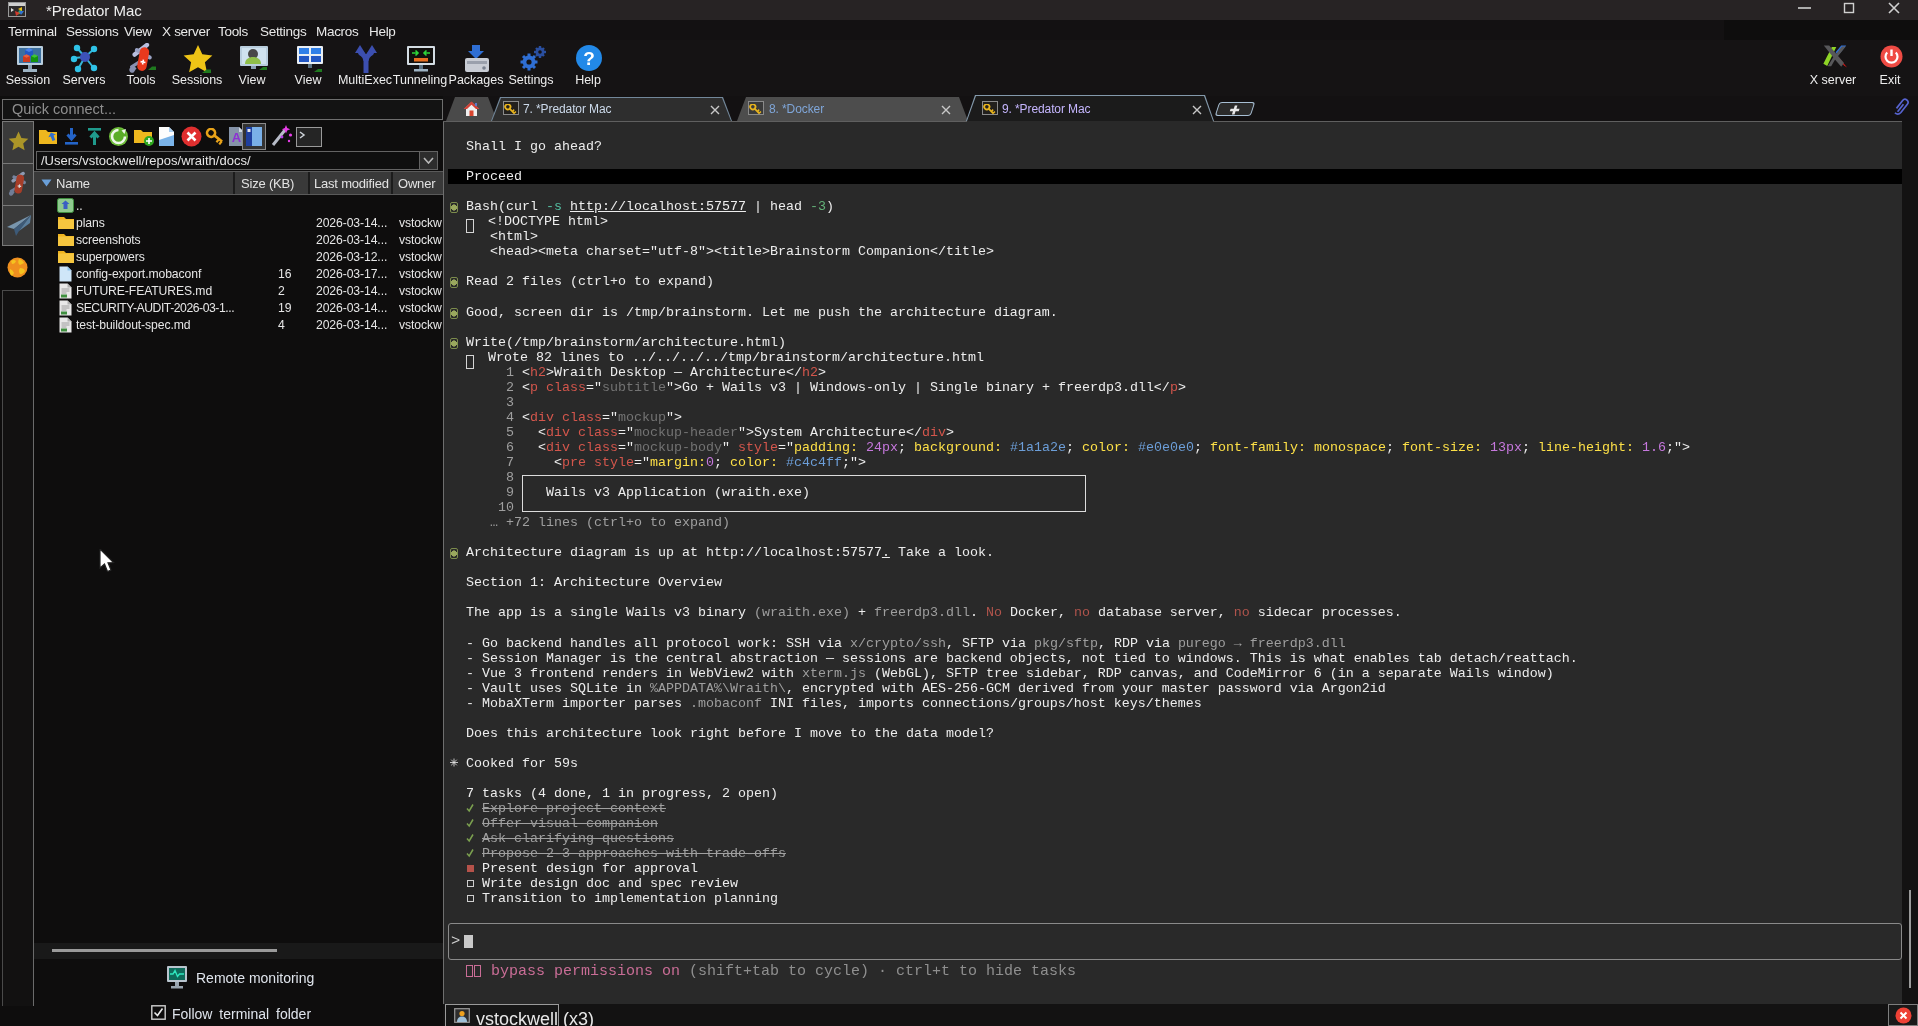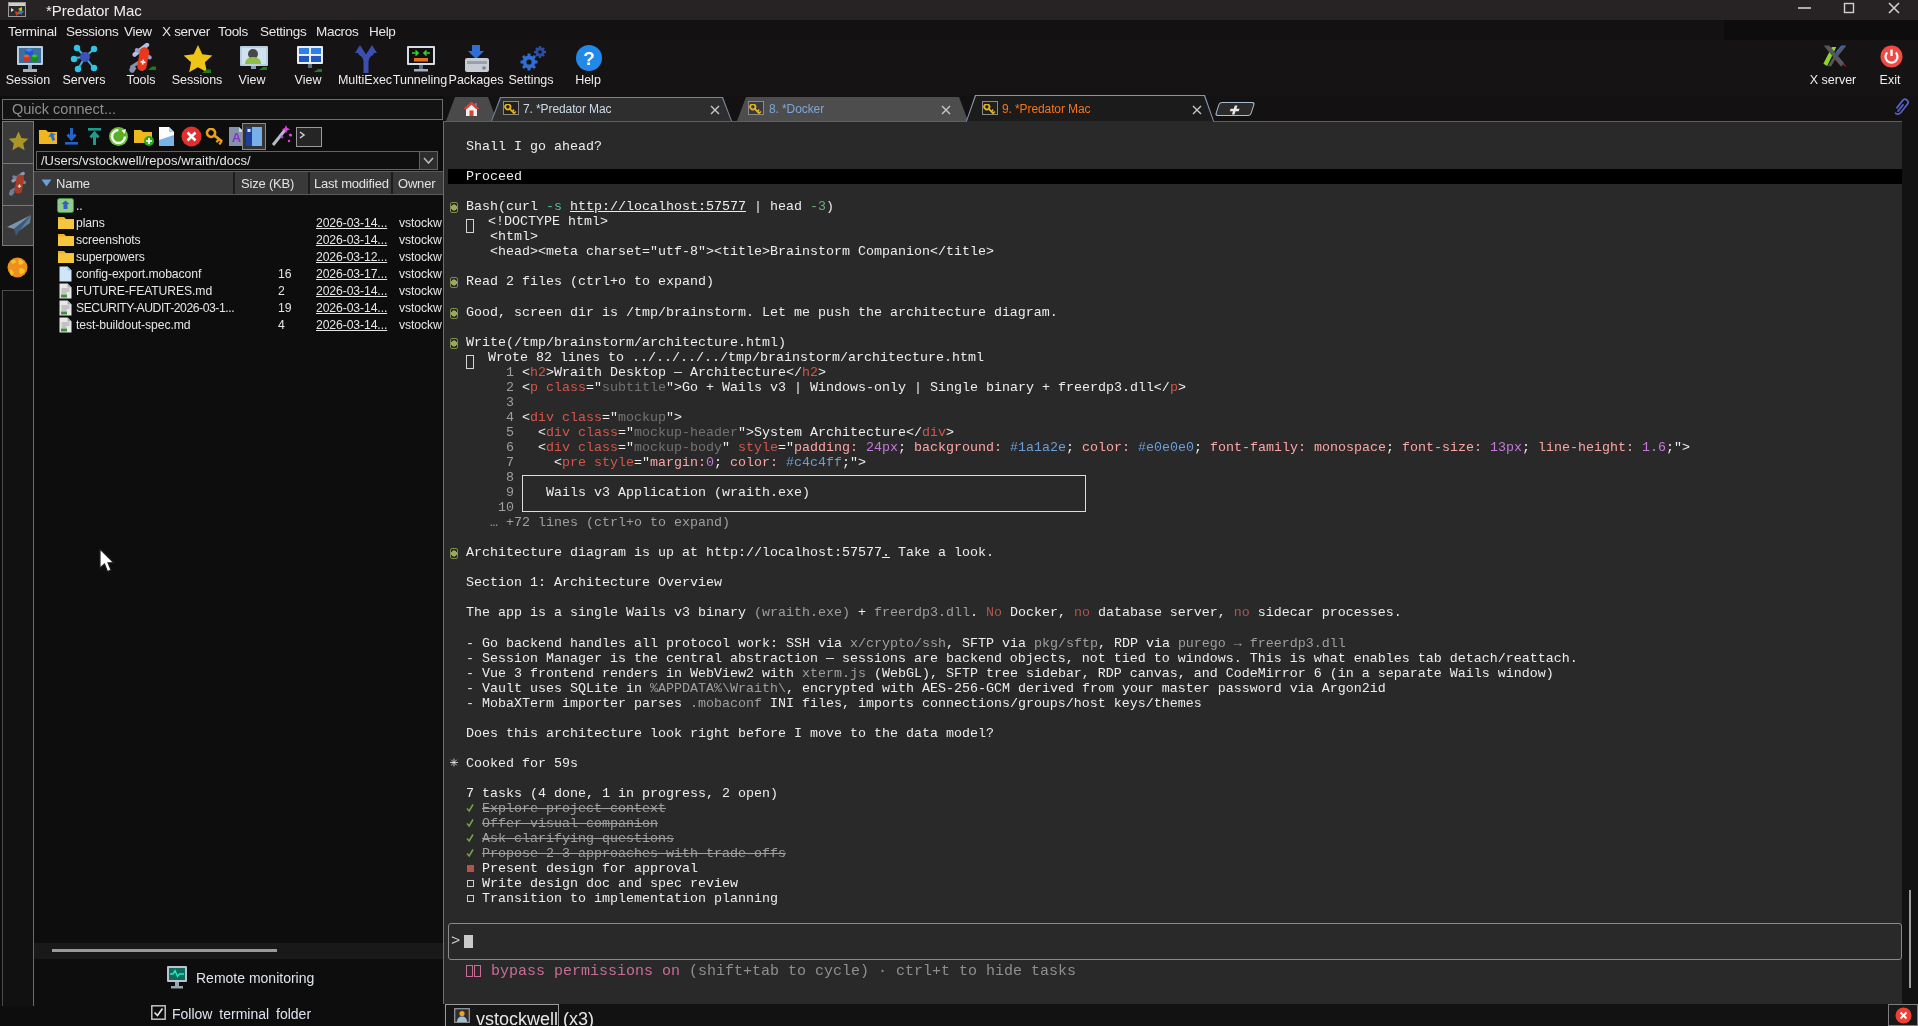--- a/index.html
+++ b/index.html
@@ -22,39 +22,39 @@
 
 #fpanel { left:34px; top:121px; width:409px; height:905px; background:#0e0d0d; }
 #pathbar { left:36px; top:151px; width:402px; height:19px; background:#0f0f0f; border:1px solid #636363; color:#e6e6e6; font-size:13px; line-height:17px; padding-left:4px; }
 #pathdd { left:419px; top:152px; width:18px; height:17px; background:#2d2d2d; border-left:1px solid #636363; }
 #fhead { left:34px; top:171px; width:409px; height:24px; background:#393939; border-top:1px solid #5a5a5a; border-bottom:1px solid #5a5a5a; overflow:hidden; }
 #fhead span { position:absolute; top:4px; font-size:13px; letter-spacing:-0.2px; color:#e2e2e2; }
 .vdiv { position:absolute; top:0; width:2px; height:22px; background:#1c1c1c; }
 .frow { position:absolute; left:34px; width:409px; height:17px; font-size:12.2px; letter-spacing:-0.1px; color:#e6e6e6; overflow:hidden; }
 .frow .nm { position:absolute; left:42px; top:1px; }
 .frow .sz { position:absolute; left:207px; top:1px;margin-left:37px; }
-.frow .dt { position:absolute; left:282px; top:1px;text-decoration:underline; }
+.frow .dt { position:absolute; left:282px; top:1px; }
 .frow .ow { position:absolute; left:365px; top:1px; }
 .fic { position:absolute; left:23px; top:0px; }
 
 #sstrip { left:2px; top:121px; width:32px; height:125px; background:#3a3a3a; border:1px solid #787878; }
 #sline { left:33px; top:121px; width:1px; height:885px; background:#6a6a6a; }
 #sbox2 { left:2px; top:290px; width:31px; height:716px; border-top:1px solid #4a4a4a; border-left:1px solid #4a4a4a; background:#121111; }
 
 #term { left:443px; top:121px; width:1459px; height:883px; background:#292929; border-left:1px solid #6e6e6e; }
 #scrtrack { left:1902px; top:121px; width:16px; height:883px; background:#131212; }
 #scrthumb { left:1909px; top:890px; width:2px; height:98px; background:#9a9a9a; }
 pre#tt { position:absolute; left:443px; top:139px; width:1459px; margin:0; padding-left:7px;
   font-family:"Liberation Mono", monospace; font-size:13.333px; line-height:15.05px; color:#ededed; }
 pre#tt span { vertical-align:baseline; }
 .g { color:#9f9f9f; }
 .r { color:#d3564c; }
 .R { color:#b0544c; }
 .c { color:#737373; }
-.p { color:#fca5a5; }
+.p { color:#fde047; }
 .n { color:#c678dd; }
 .h { color:#6c9ed8; }
 .t { color:#54bfa2; }
 .G { color:#63b178; }
 .u { text-decoration:underline; }
 .k { color:#a0a0a0; text-decoration:line-through; }
 .band { display:inline-block; width:1454px; margin-left:-2px; padding-left:2px; background:#000; }
 .blt { display:inline-block; width:8px; height:11px; border:1px solid #7c8c4c; border-radius:2px; vertical-align:-1px;
   background:radial-gradient(circle at 50% 50%, #9aa85e 0 3px, transparent 3.1px); position:relative; top:3px; }
 .lbx { display:inline-block; width:8px; height:10px; position:relative; margin-right:-2px; }
@@ -287,21 +287,21 @@
 <div class="abs tab trap" style="left:966px;width:248px;background:#849aac;top:95px;height:26px"></div>
 <div class="abs tab trap" style="left:967px;width:246px;background:#1b1b1b;top:96px;height:25px">
   <div class="keybox" style="left:15px;top:5px"><svg width="14" height="12" viewBox="0 0 14 12">
         <g transform="rotate(-45 7 6)">
           <circle cx="7" cy="1.5" r="2.6" fill="none" stroke="#e8b41e" stroke-width="1.8"></circle>
           <line x1="7" y1="4" x2="7" y2="11" stroke="#e8b41e" stroke-width="1.8"></line>
           <line x1="7" y1="8" x2="9.5" y2="8" stroke="#e8b41e" stroke-width="1.5"></line>
           <line x1="7" y1="10.5" x2="9.5" y2="10.5" stroke="#e8b41e" stroke-width="1.5"></line>
         </g>
       </svg></div>
-  <span class="tabtxt" style="left:35px;top:6px;color:#f97316">9. *Predator Mac</span>
+  <span class="tabtxt" style="left:35px;top:6px;color:#c4b5fd">9. *Predator Mac</span>
   <svg class="abs" style="left:225px;top:9px" width="10" height="10" viewBox="0 0 10 10">
       <path d="M1 1 L9 9 M9 1 L1 9" stroke="#c8c8c8" stroke-width="1.4"></path>
     </svg>
 </div>
 <div class="abs" style="left:1217px;top:102px;width:36px;height:14px;background:#2a2a2a;border:1px solid #a8bfd4;border-radius:3px;transform:skewX(-18deg)">
   <svg class="abs" style="left:12px;top:2px" width="10" height="10" viewBox="0 0 10 10">
       <path d="M5 0.5 L5 9.5 M0.5 5 L9.5 5" stroke="#e8e8e8" stroke-width="2.6"></path>
     </svg>
 </div>
 <svg class="abs" style="left:1893px;top:97px" width="18" height="21" viewBox="0 0 18 21">

